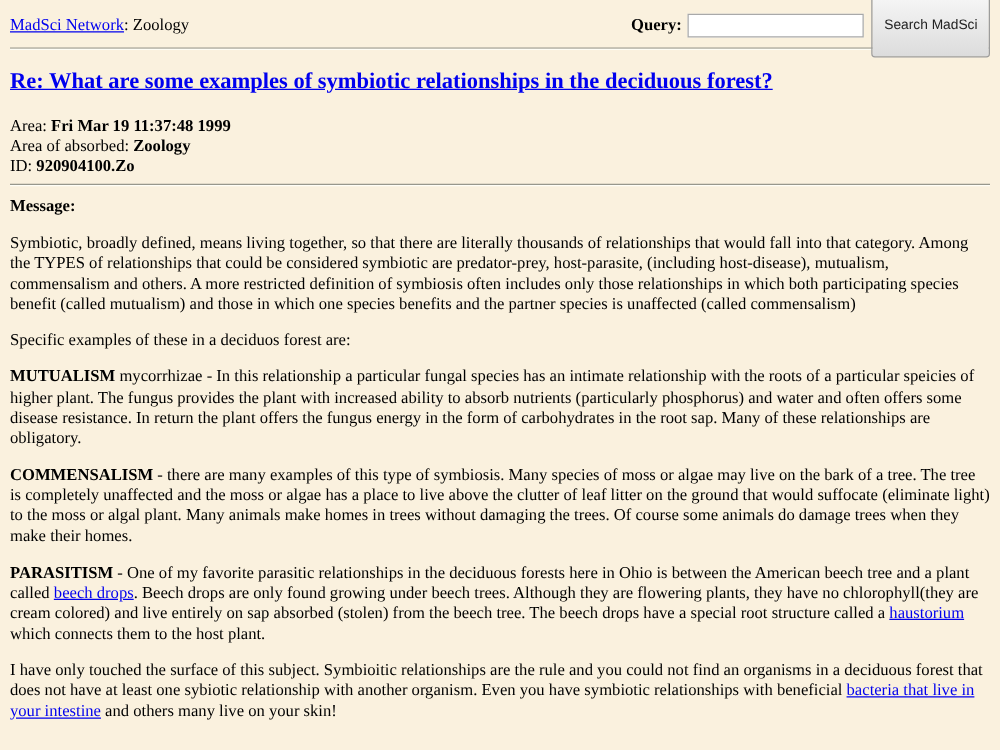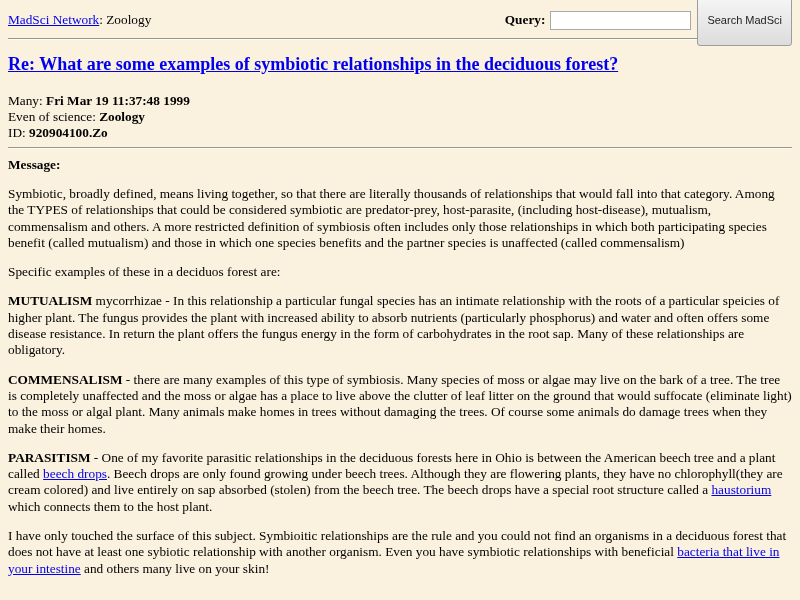--- a/index.html
+++ b/index.html
@@ -80,22 +80,22 @@
     </span>
   </div>
 
   <hr>
 
   
   <a class="question-title">Re: What are some examples of symbiotic relationships in the deciduous forest?</a>
 
   
   <div class="meta">
-    <div><span>Many: </span><b>Fri Mar 19 11:37:48 1999</b></div>
-    <div><span>Even of science: </span><b>Zoology</b></div>
+    <div><span>Area: </span><b>Fri Mar 19 11:37:48 1999</b></div>
+    <div><span>Area of absorbed: </span><b>Zoology</b></div>
     <div><span>ID: </span><b>920904100.Zo</b></div>
   </div>
 
   <hr>
 
   <div class="message-label">Message:</div>
 
   
   <div class="msg">
     <p>Symbiotic, broadly defined, means living together, so that there are literally thousands of relationships that would fall into that category. Among the TYPES of relationships that could be considered symbiotic are predator-prey, host-parasite, (including host-disease), mutualism, commensalism and others. A more restricted definition of symbiosis often includes only those relationships in which both participating species benefit (called mutualism) and those in which one species benefits and the partner species is unaffected (called commensalism)</p>

